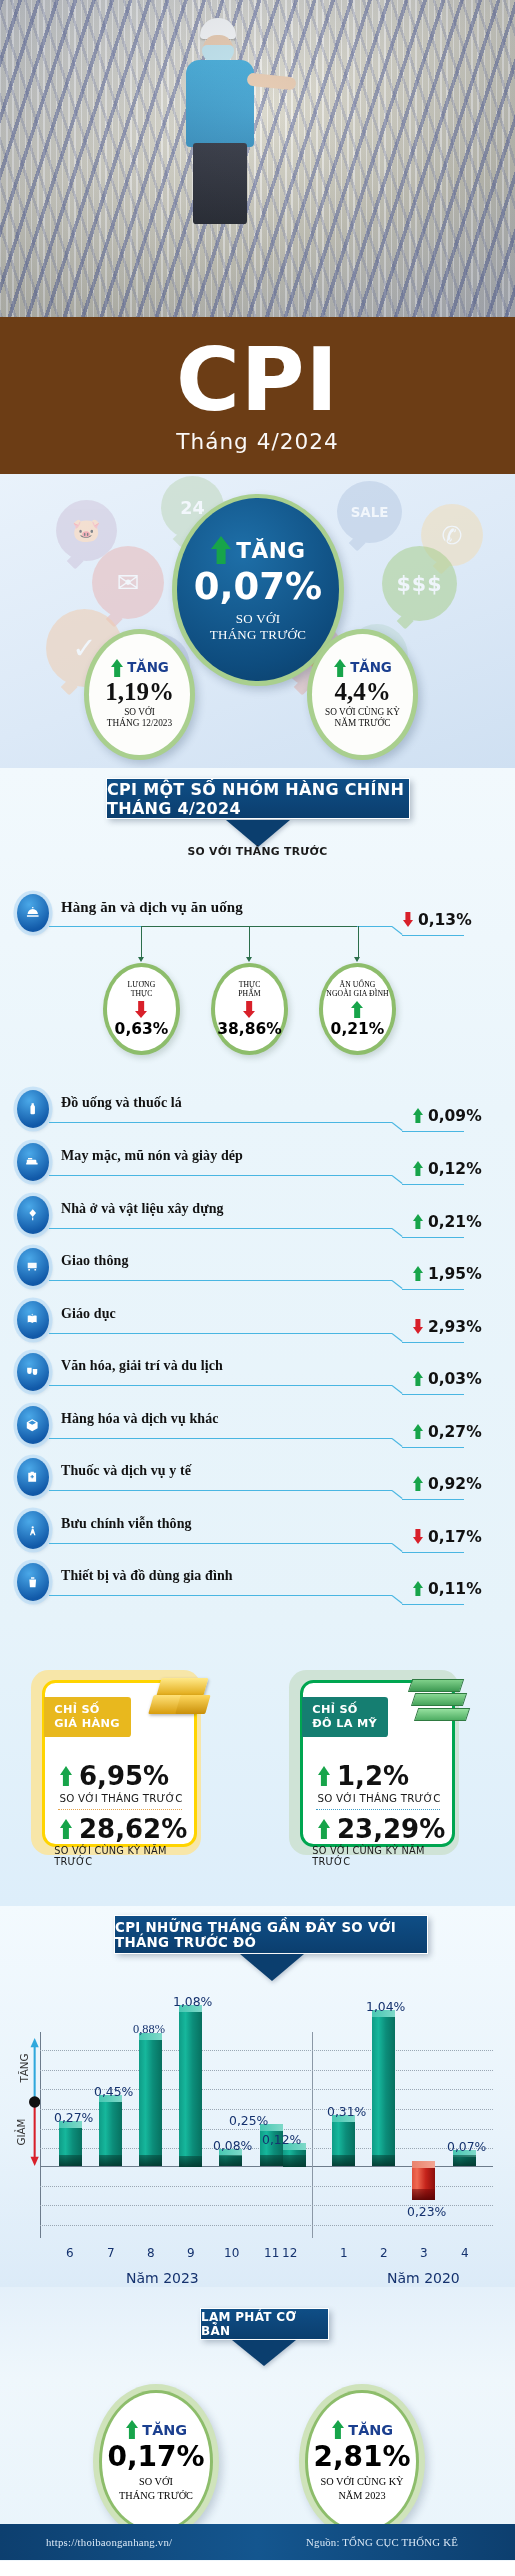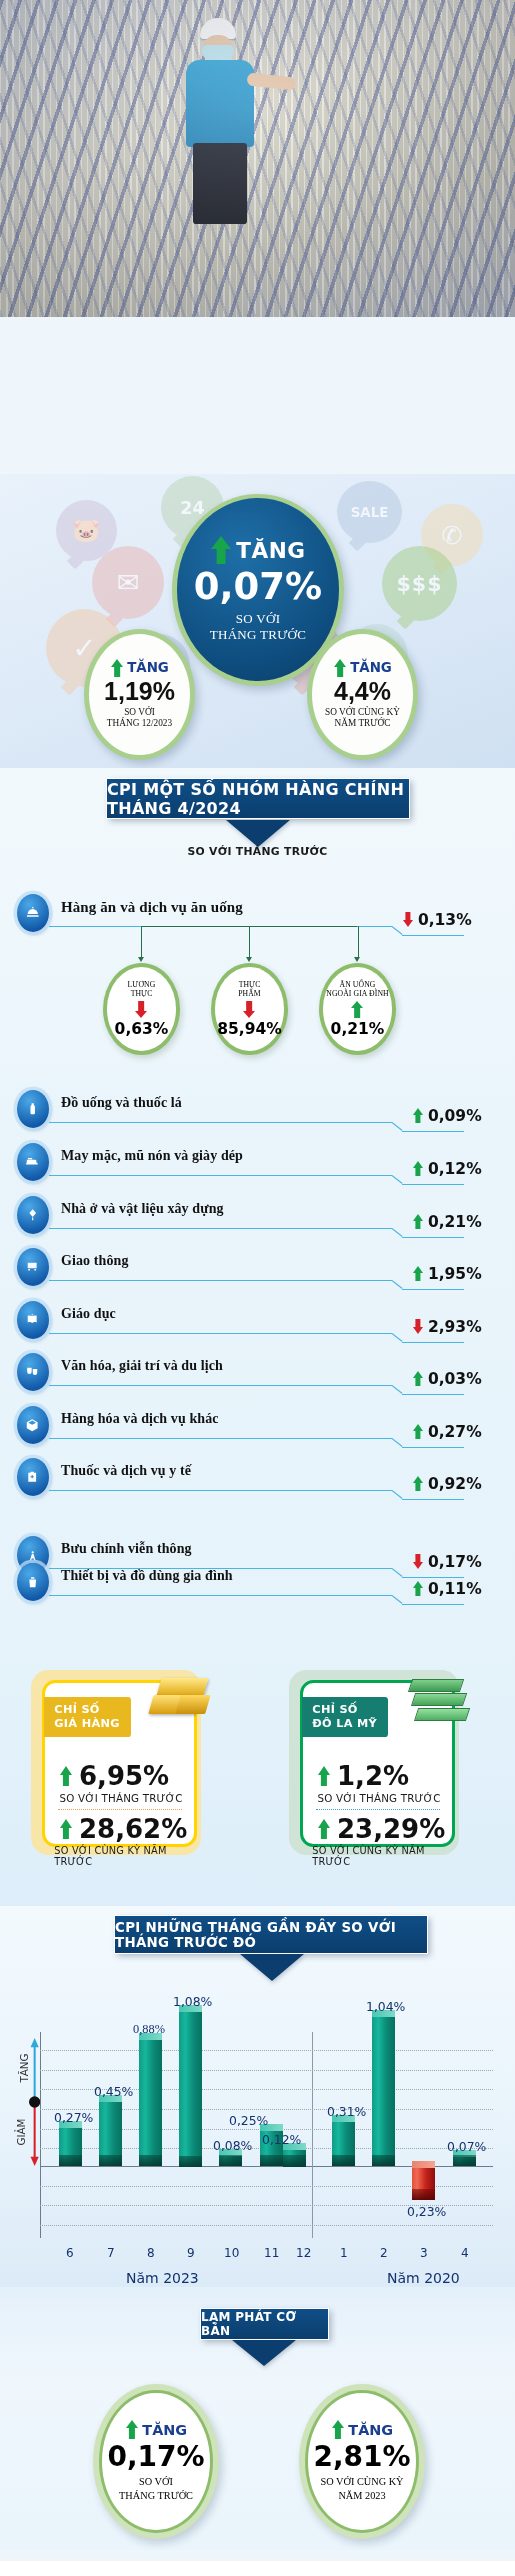--- a/index.html
+++ b/index.html
@@ -84,21 +84,21 @@
   .main-oval .inner { background: radial-gradient(circle at 40% 30%, #1e6fa8, #0e4c7e 70%, #0a3c66); color:#fff; }
   .m-tang { display:flex; align-items:center; gap:5.2px; margin-bottom:2.1px;}
   .m-tang .lbl { font-family:"DejaVu Sans",sans-serif; font-weight:700; font-size:21.6px; letter-spacing:0.5px;}
   .m-val { font-family:"DejaVu Sans",sans-serif; font-weight:700; font-size:37px; line-height:1; margin:2.1px 0 5.2px;}
   .m-note { font-size:13px; line-height:1.25; letter-spacing:0.3px; }
 
   .side-oval { width: 111px; height: 131px; }
   .side-oval .inner { background:#fdfdfb; color:#111; }
   .side-oval .s-tang { display:flex; align-items:center; gap:3.6px; }
   .side-oval .s-tang .lbl { color:#1b3f8f; font-family:"DejaVu Sans",sans-serif; font-weight:700; font-size:13.4px;}
-  .side-oval .s-val { font-family:Liberation Sans, sans-serif; font-weight:700; font-size:25px; line-height:1; margin:2.1px 0 3.1px;}
+  .side-oval .s-val { font-family:Liberation Serif, serif; font-weight:700; font-size:25px; line-height:1; margin:2.1px 0 3.1px;}
   .side-oval .s-note { font-size:9.3px; line-height:1.25; }
   #oval-left { left: 84px; top: 155px; }
   #oval-right{ left: 307px; top: 155px; }
   .au { position:relative; display:inline-block; }
   .au .stem { position:absolute; left:50%; transform:translateX(-50%); bottom:0; background:#17a44a; }
   .au .head { position:absolute; left:50%; transform:translateX(-50%); top:0; width:0;height:0;
     border-left:solid transparent; border-right:solid transparent; border-bottom:solid #17a44a;}
   .ad .stem { position:absolute; left:50%; transform:translateX(-50%); top:0; background:#d8202a; }
   .ad .head { position:absolute; left:50%; transform:translateX(-50%); bottom:0; width:0;height:0;
     border-left:solid transparent; border-right:solid transparent; border-top:solid #d8202a;}
@@ -234,20 +234,24 @@
       <div class="w-hat"></div>
       <div class="w-face"></div>
       <div class="w-mask"></div>
       <div class="w-body"></div>
       <div class="w-pants"></div>
       <div class="w-arm"></div>
     </div>
     <div class="vignette"></div>
   </div>
 
+  <div class="title-block">
+    <div class="cpi">CPI</div>
+    <div class="sub">Tháng 4/2024</div>
+  </div>
 
   <div class="sec-headline deco-dots">
 
     <div class="blob" style="left:161px;top:2.1px;width:63px;height:63px;background:#bfd7bc;">
       <div class="g" style="font-size:17.5px;">24</div>
     </div>
     <div class="blob" style="left:56px;top:26px;width:61px;height:61px;background:#cfc6dc;">
       <div class="g" style="font-size:23px;">🐷</div>
     </div>
     <div class="blob" style="left:337px;top:7.2px;width:65px;height:62px;background:#b9cbe4;">
@@ -367,21 +371,21 @@
       </div>
     </div>
     <div class="sub-oval" style="left:211px;top:195px;">
       <div class="inner">
         <div class="cap">THỰC</div>
         <div class="cap">PHẨM</div>
         <span class="ad" style="width:12.4px;height:16.5px;display:inline-block;position:relative;margin:2.6px 0 1px;">
           <span class="stem" style="width:5.7px;height:9.3px;"></span>
           <span class="head" style="border-left-width:6.2px;border-right-width:6.2px;border-top-width:7.7px;"></span>
         </span>
-        <div class="num">85,94%</div>
+        <div class="num">38,86%</div>
       </div>
     </div>
     <div class="sub-oval" style="left:319px;top:195px;">
       <div class="inner">
         <div class="cap">ĂN UỐNG</div>
         <div class="cap">NGOÀI GIA ĐÌNH</div>
         <span class="au" style="width:12.4px;height:16.5px;display:inline-block;position:relative;margin:2.6px 0 1px;">
           <span class="stem" style="width:5.7px;height:9.3px;"></span>
           <span class="head" style="border-left-width:6.2px;border-right-width:6.2px;border-bottom-width:7.7px;"></span>
         </span>
@@ -534,21 +538,21 @@
       <div class="gline2" style="left:402px;top:44px;width:62px;"></div>
       <div class="gval" style="left:412px;top:19.6px;">
         <span class="au" style="width:11.3px;height:15.5px;display:inline-block;position:relative;">
           <span class="stem" style="width:5.2px;height:8.8px;"></span>
             <span class="head" style="border-left-width:5.7px;border-right-width:5.7px;border-bottom-width:7.2px;"></span>
         </span>
           <span>0,92%</span>
       </div>
     </div>
 
-    <div class="grow" style="top:765px;">
+    <div class="grow" style="top:740px;">
       <div class="gicon">
         <svg width="13.4" height="14.4" viewBox="0 0 24 24" fill="#fff">
             <path d="M12 5a2 2 0 1 1 0 4 2 2 0 0 1 0-4zM10.5 10h3L17 21h-2.5l-.7-3h-3.6l-.7 3H7l3.5-11z"></path>
           </svg>
       </div>
       <div class="glabel">Bưu chính viễn thông</div>
       <div class="gline" style="width:343px;"></div>
       <div class="gdiag" style="left:392px;top:35px;transform:rotate(38deg);"></div>
       <div class="gline2" style="left:402px;top:44px;width:62px;"></div>
       <div class="gval" style="left:412px;top:19.6px;">
@@ -741,21 +745,21 @@
     <div class="bval" style="left:366px;top:93px;">1,04%</div>
     <div class="bval" style="left:407px;top:298px;">0,23%</div>
     <div class="bval" style="left:447px;top:233px;">0,07%</div>
 
     <div class="xlab" style="left:66px;top:340px;">6</div>
     <div class="xlab" style="left:107px;top:340px;">7</div>
     <div class="xlab" style="left:147px;top:340px;">8</div>
     <div class="xlab" style="left:187px;top:340px;">9</div>
     <div class="xlab" style="left:224px;top:340px;">10</div>
     <div class="xlab" style="left:264px;top:340px;">11</div>
-    <div class="xlab" style="left:296px;top:340px;">12</div>
+    <div class="xlab" style="left:282px;top:340px;">12</div>
     <div class="xlab" style="left:340px;top:340px;">1</div>
     <div class="xlab" style="left:380px;top:340px;">2</div>
     <div class="xlab" style="left:420px;top:340px;">3</div>
     <div class="xlab" style="left:461px;top:340px;">4</div>
 
     <div class="yearlab" style="left:126px;top:364px;">Năm 2023</div>
     <div class="yearlab" style="left:387px;top:364px;">Năm 2020</div>
   </div>
 
   <div class="sec-core deco-dots">
@@ -790,16 +794,20 @@
           <span class="lbl">TĂNG</span>
         </div>
         <div class="s-val">2,81%</div>
         <div class="s-note">SO VỚI CÙNG KỲ</div>
         <div class="s-note">NĂM 2023</div>
       </div>
         </div>
     </div>
   </div>
 
+  <div class="footer">
+    <span class="url">https://thoibaonganhang.vn/</span>
+    <span class="src">Nguồn: TỔNG CỤC THỐNG KÊ</span>
+  </div>
   <div class="footer-pad"></div>
 
 </div>
 
 
 </body></html>

